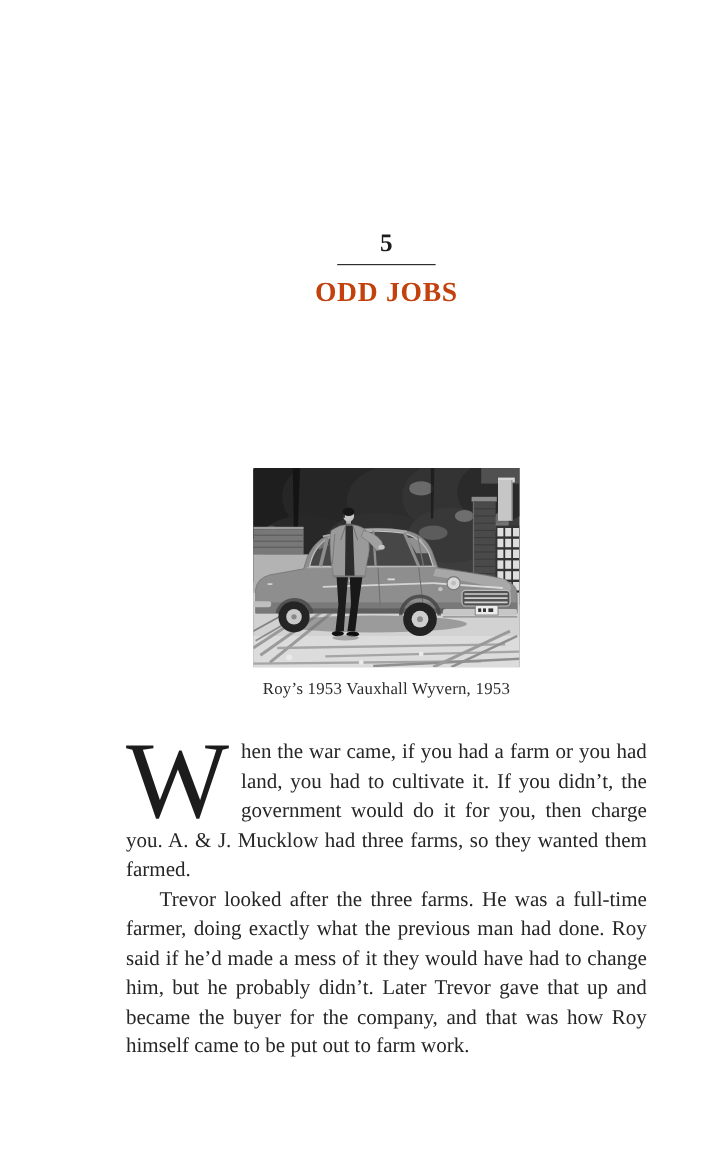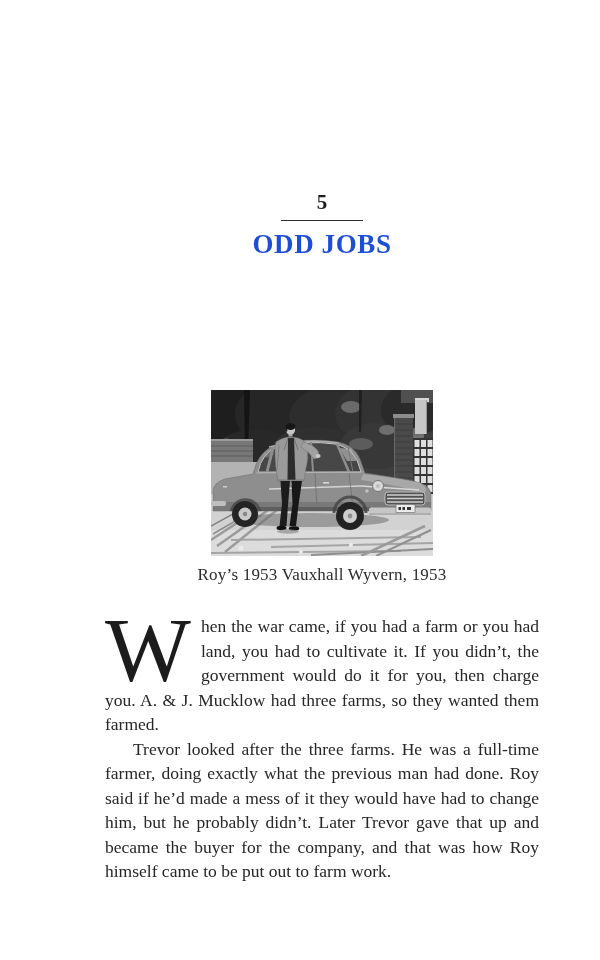--- a/index.html
+++ b/index.html
@@ -16,32 +16,32 @@
     margin-top:192px;
     font-size:21px;line-height:21px;font-weight:700;
     text-align:center;color:#1d1d1d;
   }
   .chapter-rule{
     width:82px;border:0;border-top:1.5px solid #2e2e2e;
     margin:7px auto 0 auto;
   }
   .chapter-title{
     margin-top:10px;
-    font-size:27px;line-height:26px;font-weight:700;
-    letter-spacing:0.6px;text-align:center;color:#1d4ed8;
+    font-size:23px;line-height:26px;font-weight:700;
+    letter-spacing:0.6px;text-align:center;color:#c2410c;
   }
   figure.photo-figure{margin:133px 0 31px 0;padding:0;}
   .photo-frame{
     width:222px;height:166px;margin:0 auto;
     background:#9e9e9e;overflow:hidden;
   }
   .photo-frame svg{display:block;}
   figcaption{
     margin-top:10px;
-    font-size:17px;line-height:17px;
+    font-size:14px;line-height:17px;
     text-align:center;color:#2c2c2c;letter-spacing:0.2px;
   }
   .para{
     margin:0;font-size:17.5px;line-height:24.5px;
     text-align:justify;color:#262626;
   }
   .para.indent{text-indent:28px;}
   .dropcap{
     float:left;
     font-size:91px;line-height:68px;

